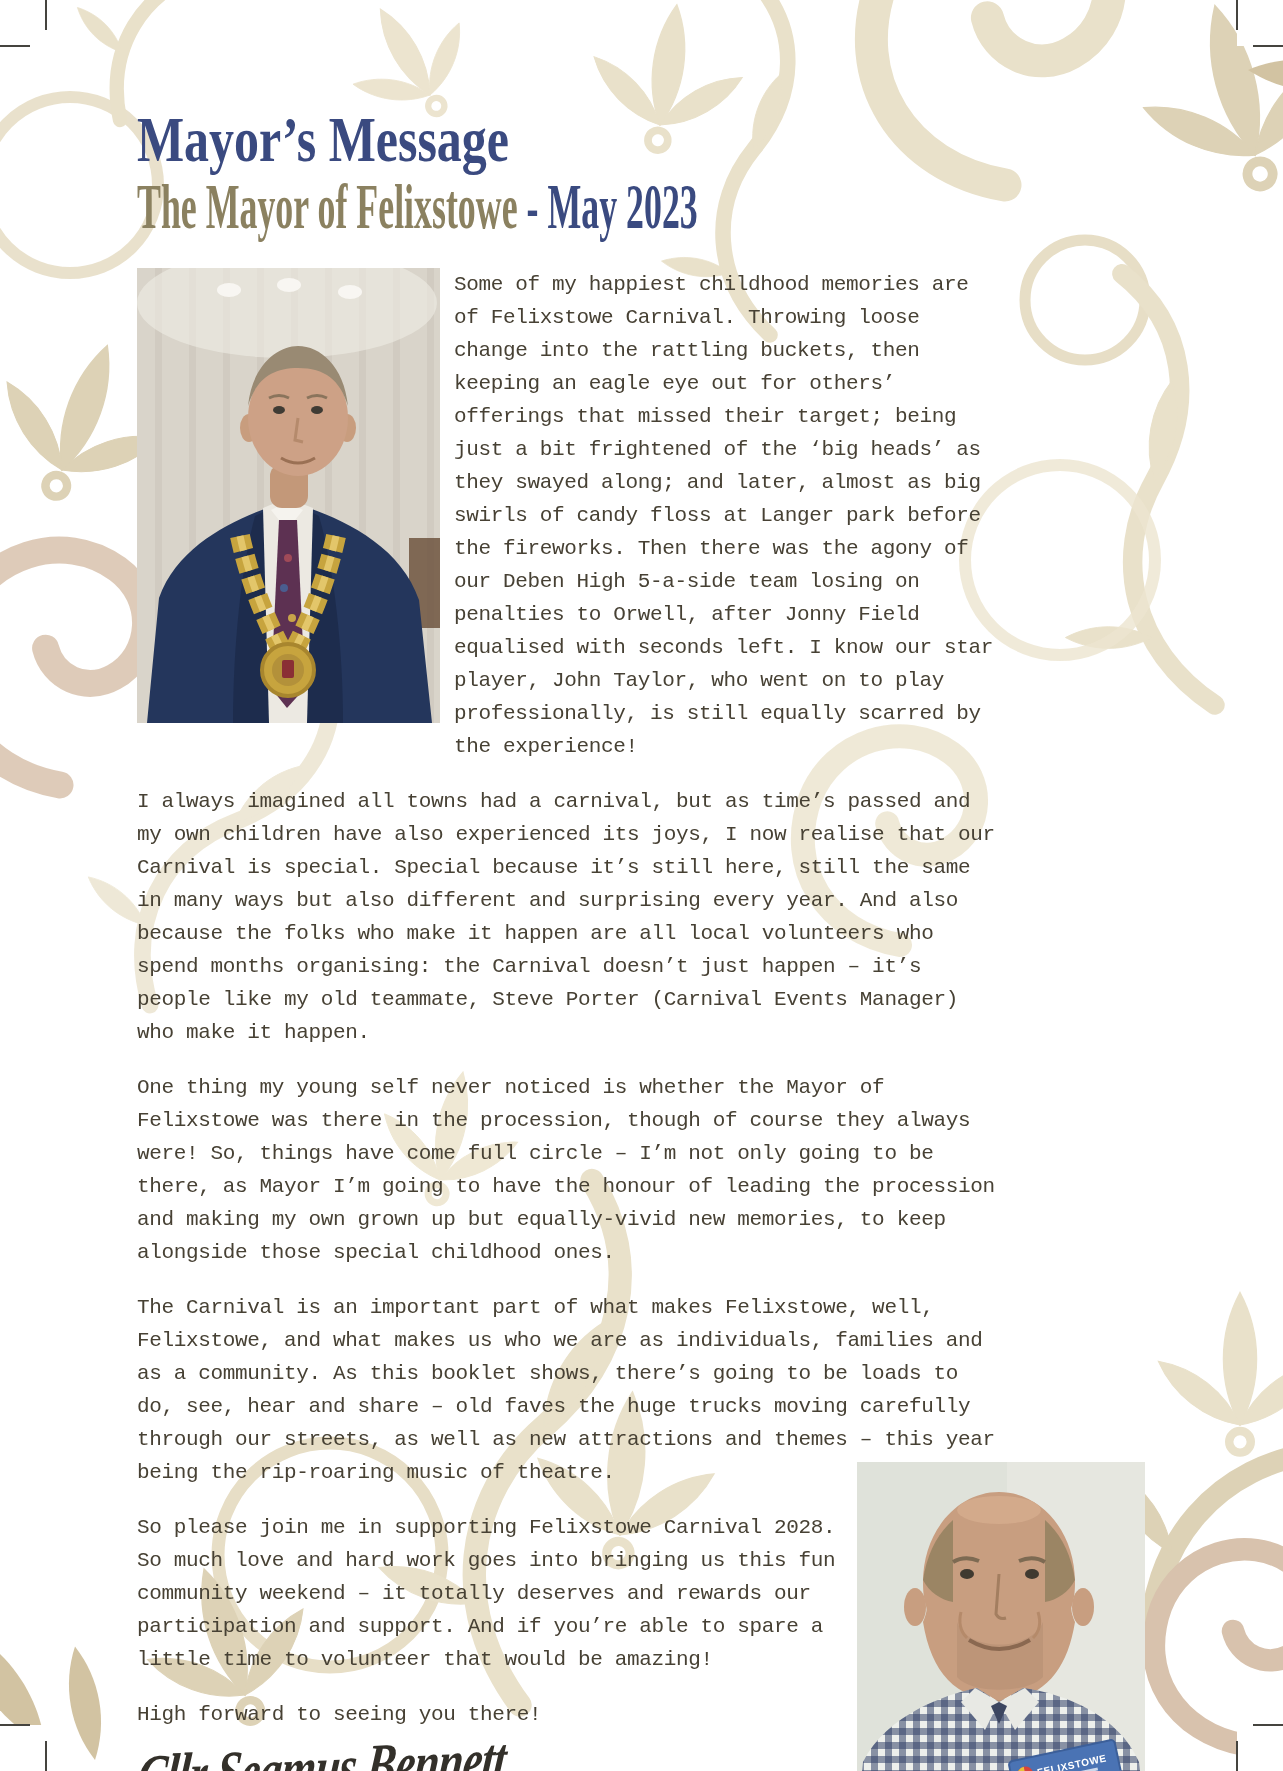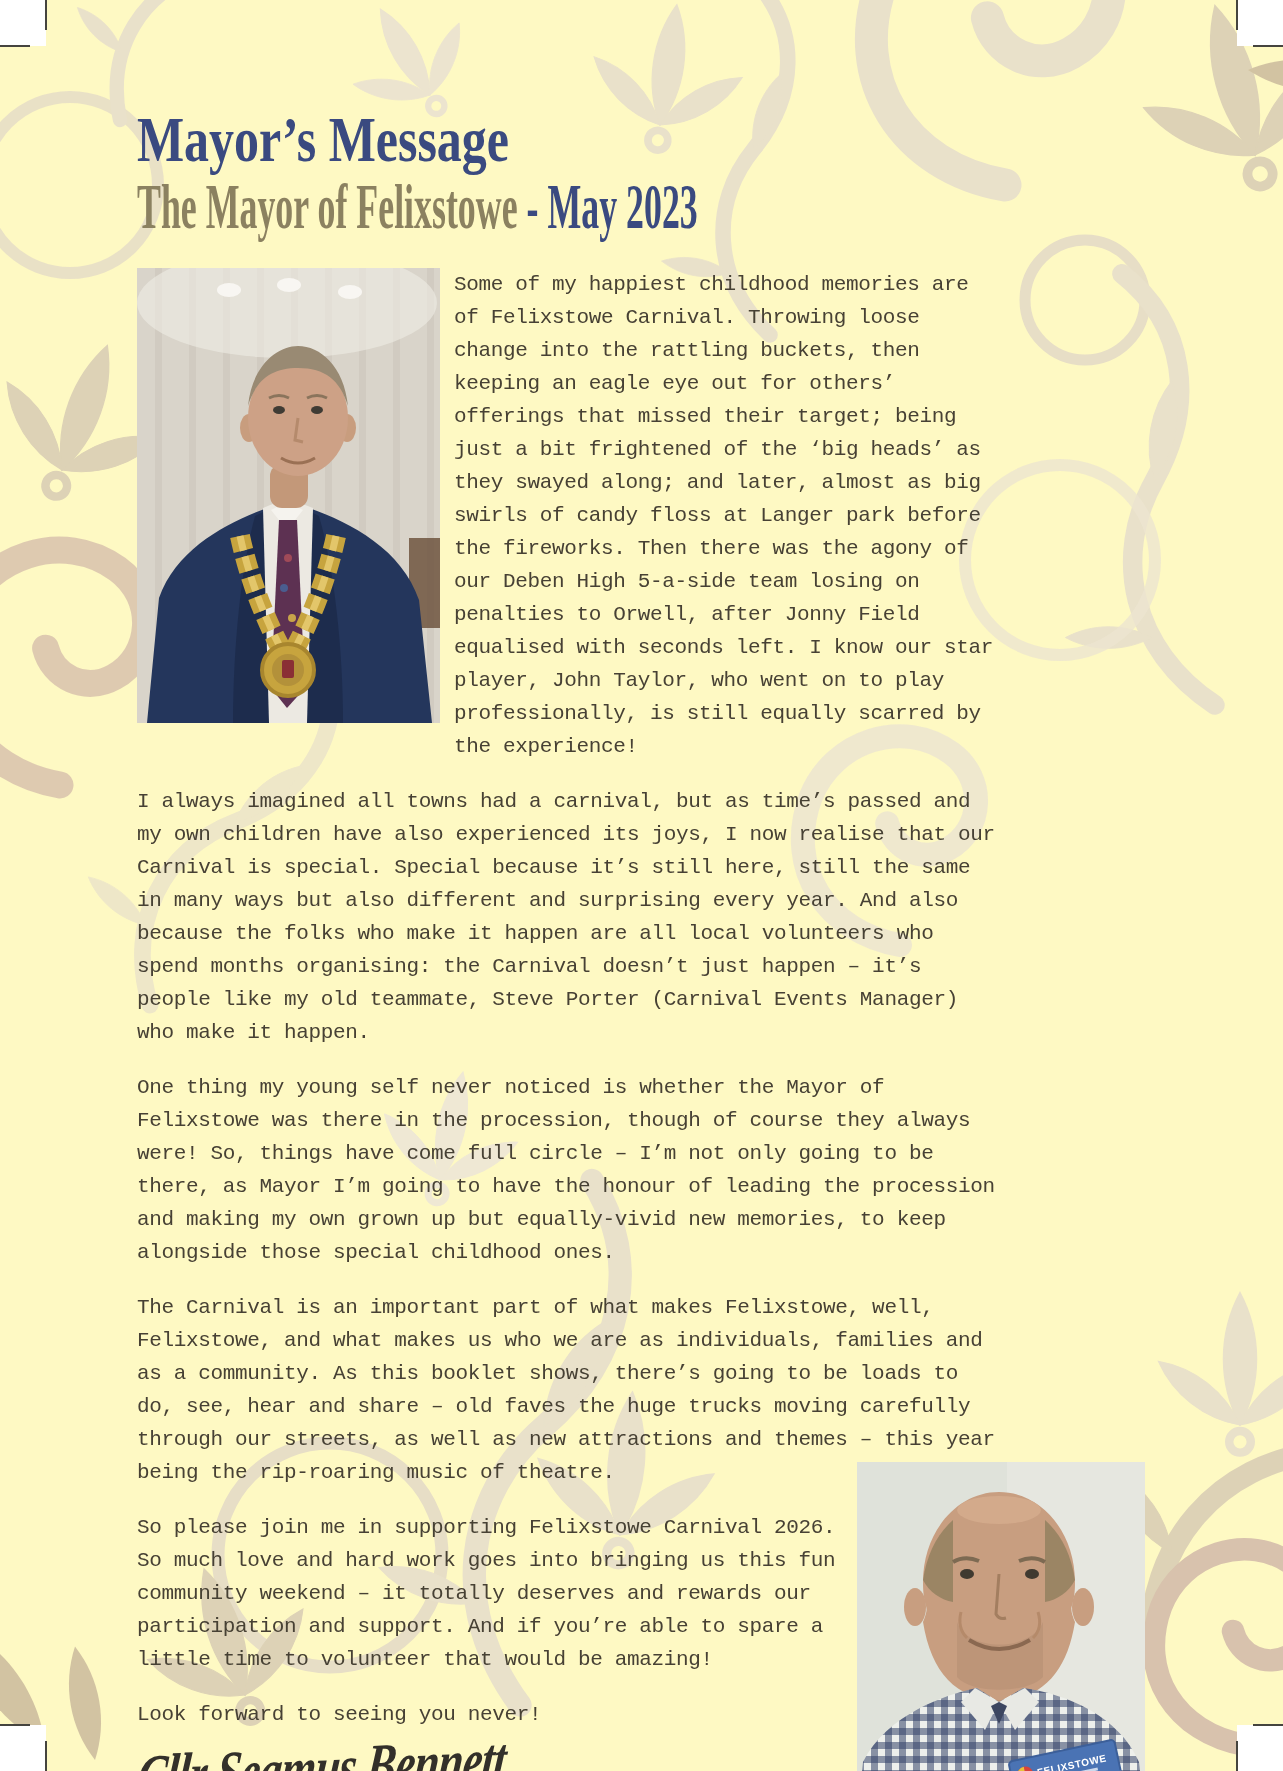--- a/index.html
+++ b/index.html
@@ -1,18 +1,18 @@
 <!DOCTYPE html>
 <html><head>
 <meta charset="utf-8">
 <style>
   html,body { margin:0; padding:0; background:#9b9b9b; }
   .page {
     position:relative; width:1283px; height:1771px; margin:0 auto;
-    background:#fef9c3; overflow:hidden;
+    background:#ffffff; overflow:hidden;
     font-family:"Liberation Sans", sans-serif;
   }
   .pattern { position:absolute; left:0; top:0; z-index:0; }
 
   
   .corner { position:absolute; width:46px; height:46px; background:#ffffff; z-index:3; }
   .corner.tl { left:0; top:0; }      .corner.tr { right:0; top:0; }
   .corner.bl { left:0; bottom:0; }   .corner.br { right:0; bottom:0; }
   .cm { position:absolute; background:#45443f; z-index:4; }
   .cm.v { width:2px; height:30px; }
@@ -221,21 +221,21 @@
             <circle cx="-40" cy="-12" r="8" fill="#d8433b"></circle>
             <path d="M-48,-12 A8,8 0 0 1 -40,-20 L-40,-12 Z" fill="#e8c23c"></path>
             <text class="badge-title" x="-28" y="-8">FELIXSTOWE</text>
             <rect x="-28" y="-4" width="60" height="3" fill="#cdd9ec"></rect>
             <rect x="-54" y="4" width="108" height="14" fill="#e9e2c6"></rect>
             <text class="badge-name" x="-36" y="14">Cllr Seamus Bennett</text>
           </g>
         </svg>
       </div>
 
-      <p>So please join me in supporting Felixstowe Carnival 2026. So much love and hard work goes into bringing us this fun community weekend – it totally deserves and rewards our participation and support. And if you’re able to spare a little time to volunteer that would be amazing!</p>
-      <p>Look forward to seeing you never!</p>
+      <p>So please join me in supporting Felixstowe Carnival 2028. So much love and hard work goes into bringing us this fun community weekend – it totally deserves and rewards our participation and support. And if you’re able to spare a little time to volunteer that would be amazing!</p>
+      <p>High forward to seeing you there!</p>
 
       <div>
         <span class="signature">Cllr Seamus Bennett</span>
       </div>
     </div>
   </div>
 </div>
 
 </body></html>

